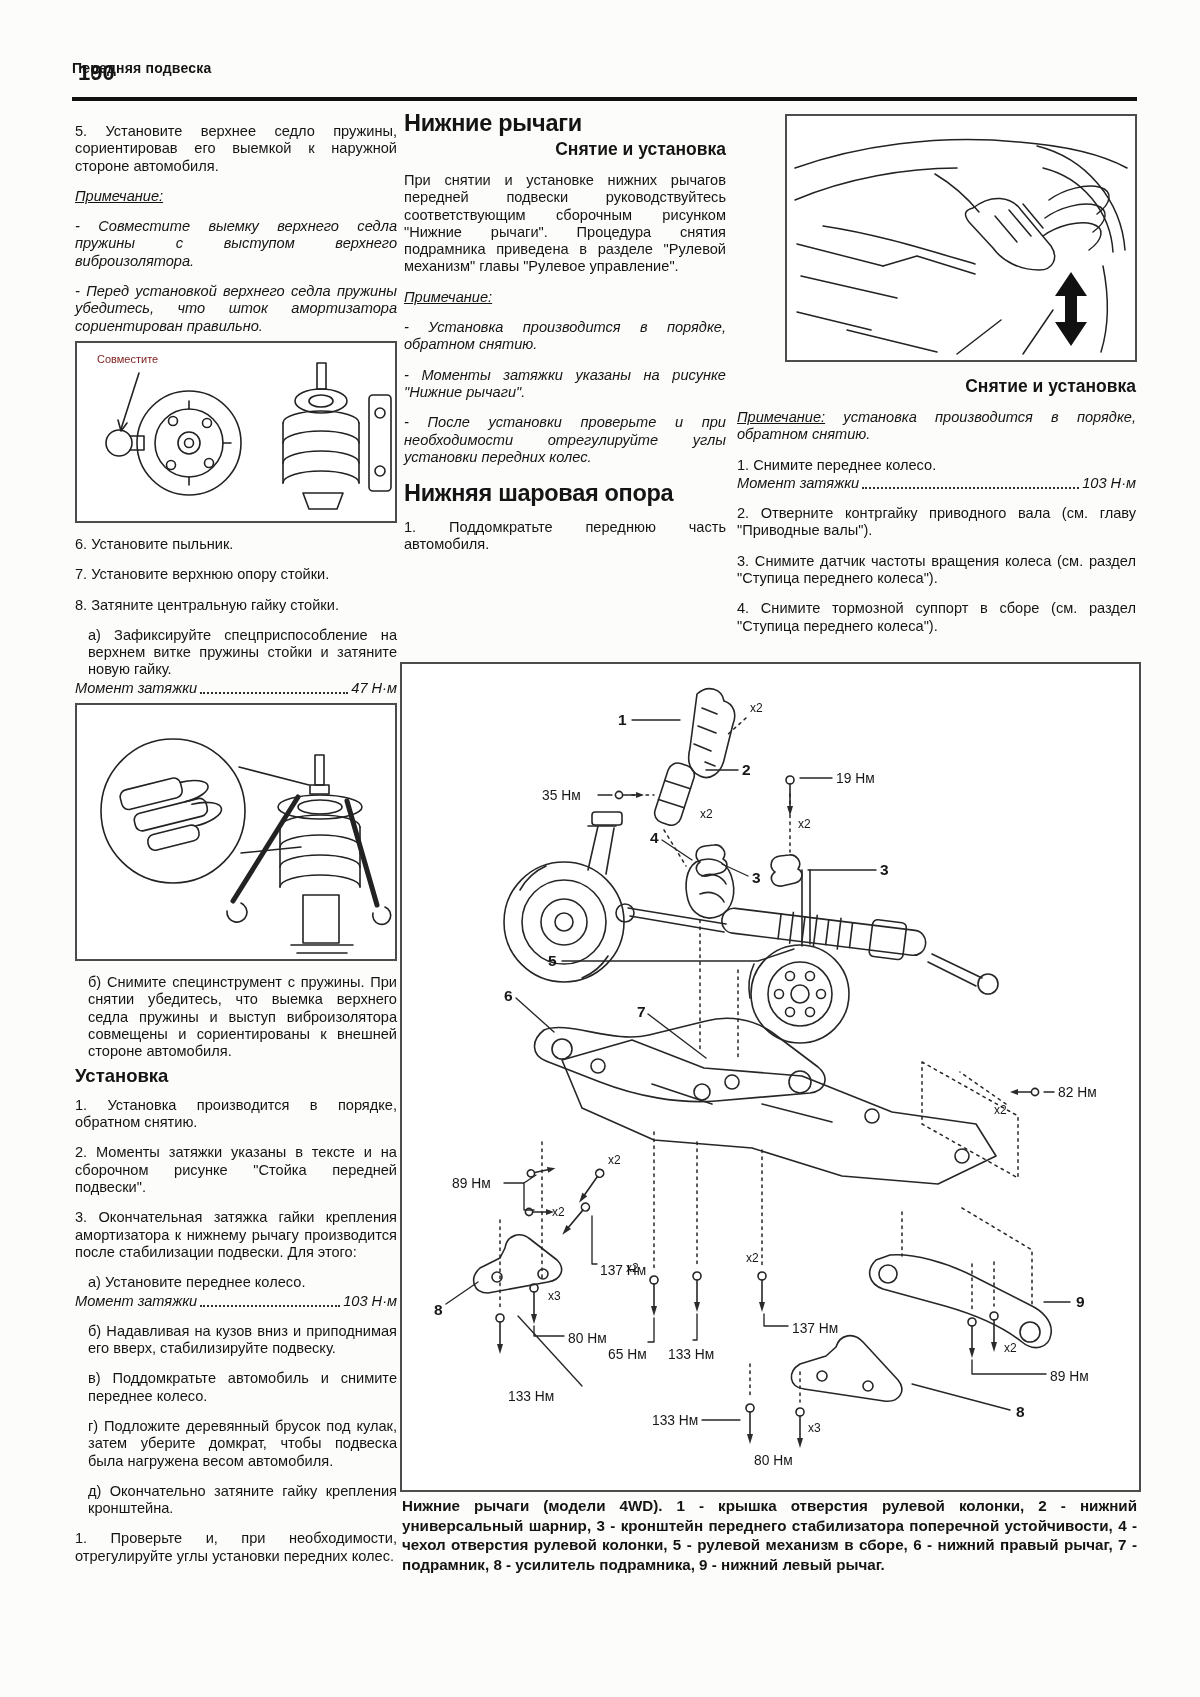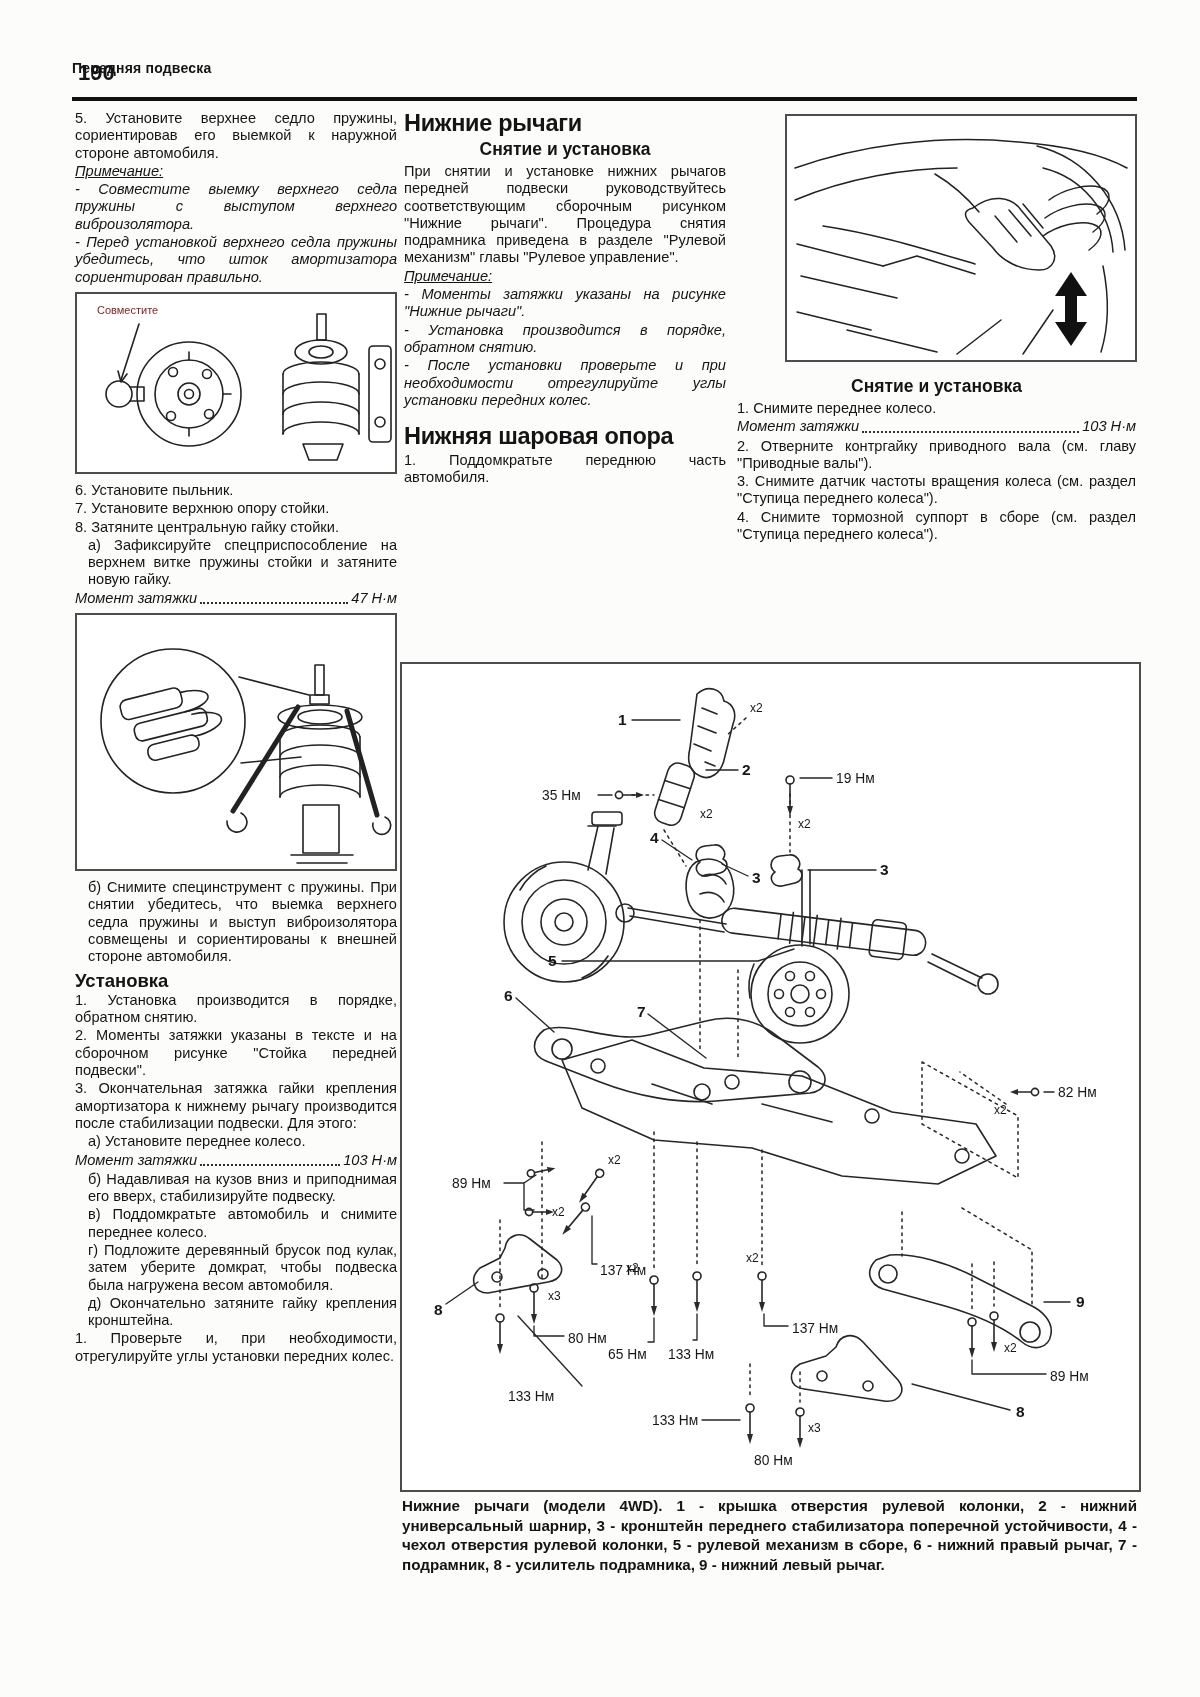--- a/index.html
+++ b/index.html
@@ -8,29 +8,29 @@
   
   .pg-num{position:absolute;left:78px;top:60px;font-size:22px;font-weight:bold;}
   .pg-title{position:absolute;left:72px;top:60px;width:1065px;text-align:left;
             font-size:14px;font-weight:bold;letter-spacing:.2px;}
   .pg-rule{position:absolute;left:72px;top:97px;width:1065px;height:4px;background:#111;}
   
   .col{position:absolute;top:110px;font-size:14.6px;line-height:17.3px;text-align:justify;}
   .col-left{left:75px;width:322px;}
   .col-mid{left:404px;width:322px;}
   .col-right{left:737px;width:399px;}
-  .col p{margin:0 0 1px 0;}
+  .col p{margin:13px 0 1px 0;}
   .sub{margin-left:13px !important;}
   .note{font-style:italic;}
   .note-head{font-style:italic;text-decoration:underline;}
   .torque{font-style:italic;display:flex;align-items:flex-end;margin:1px 0 2px 0 !important;}
   .torque .dots{flex:1;border-bottom:2px dotted #2e2e2e;margin:0 3px 3px 3px;}
   .h-big{font-size:23.5px;font-weight:bold;line-height:26px;margin:0 0 3px 0;text-align:left;letter-spacing:-.3px;}
   .h-big.mt{margin-top:14px;}
-  .h-sub{font-size:17.5px;font-weight:bold;line-height:20px;margin:0 0 4px 0;text-align:center;}
+  .h-sub{font-size:17.5px;font-weight:bold;line-height:20px;margin:0 0 4px 0;text-align:right;}
   .h-mid{font-size:18.5px;font-weight:bold;margin:6px 0 3px 0;text-align:left;}
   
   .figbox{border:2px solid #4c4c4c;background:#fff;position:relative;margin:6px 0 8px 0;}
   .fig1{height:178px;}
   .fig2{height:254px;}
   .fig3{width:348px;height:244px;margin:4px 0 14px 48px;}
   .fig-label{position:absolute;left:20px;top:8px;font-size:11px;color:#7f1d1d;}
   
   .diagram{position:absolute;left:400px;top:662px;width:737px;height:826px;
            border:2px solid #4c4c4c;background:#fff;}
@@ -142,22 +142,22 @@
     <p class="sub">г) Подложите деревянный брусок под кулак, затем уберите домкрат, чтобы подвеска была нагружена весом автомобиля.</p>
     <p class="sub">д) Окончательно затяните гайку крепления кронштейна.</p>
     <p>1. Проверьте и, при необходимости, отрегулируйте углы установки передних колес.</p>
   </div>
 
   <div class="col col-mid">
     <div class="h-big">Нижние рычаги</div>
     <div class="h-sub">Снятие и установка</div>
     <p>При снятии и установке нижних рычагов передней подвески руководствуйтесь соответствующим сборочным рисунком "Нижние рычаги". Процедура снятия подрамника приведена в разделе "Рулевой механизм" главы "Рулевое управление".</p>
     <p class="note-head">Примечание:</p>
+    <p class="note">- Установка производится в порядке, обратном снятию.</p>
     <p class="note">- Моменты затяжки указаны на рисунке "Нижние рычаги".</p>
-    <p class="note">- Установка производится в порядке, обратном снятию.</p>
     <p class="note">- После установки проверьте и при необходимости отрегулируйте углы установки передних колес.</p>
     <div class="h-big mt">Нижняя шаровая опора</div>
     <p>1. Поддомкратьте переднюю часть автомобиля.</p>
   </div>
 
   <div class="col col-right">
     <div class="figbox fig3">
       <svg viewBox="0 0 344 240" width="344" height="240">
         <g stroke="#222" fill="none" stroke-width="1.5" stroke-linecap="round" stroke-linejoin="round">
           <path d="M8,52 C70,30 150,18 232,26 C282,30 318,40 340,52"></path>
@@ -171,20 +171,23 @@
           <path d="M36,110 C90,118 140,134 188,148"></path>
           <path d="M316,150 C322,180 322,210 314,236"></path>
           <path d="M148,58 C168,70 182,84 192,96"></path>
           <path d="M186,92 c18,-14 38,-12 48,2 l30,36 c8,12 2,24 -12,24 c-18,0 -36,-8 -46,-22 l-24,-26 c-6,-8 -4,-12 4,-14 z"></path>
           <path d="M208,100 l22,26 M222,94 l22,26 M236,88 l20,24"></path>
         </g>
         <path d="M284,156 l16,24 h-10 v26 h10 l-16,24 l-16,-24 h10 v-26 h-10 z" fill="#111" stroke="none"></path>
       </svg>
     </div>
     <div class="h-sub">Снятие и установка</div>
+    <p class="note">
+      <span class="note-head">Примечание:</span><span> установка производится в порядке, обратном снятию.</span>
+    </p>
     <p>1. Снимите переднее колесо.</p>
     <p class="torque">
       <span>Момент затяжки</span>
       <span class="dots"></span>
       <span>103 Н·м</span>
     </p>
     <p>2. Отверните контргайку приводного вала (см. главу "Приводные валы").</p>
     <p>3. Снимите датчик частоты вращения колеса (см. раздел "Ступица переднего колеса").</p>
     <p>4. Снимите тормозной суппорт в сборе (см. раздел "Ступица переднего колеса").</p>
   </div>

